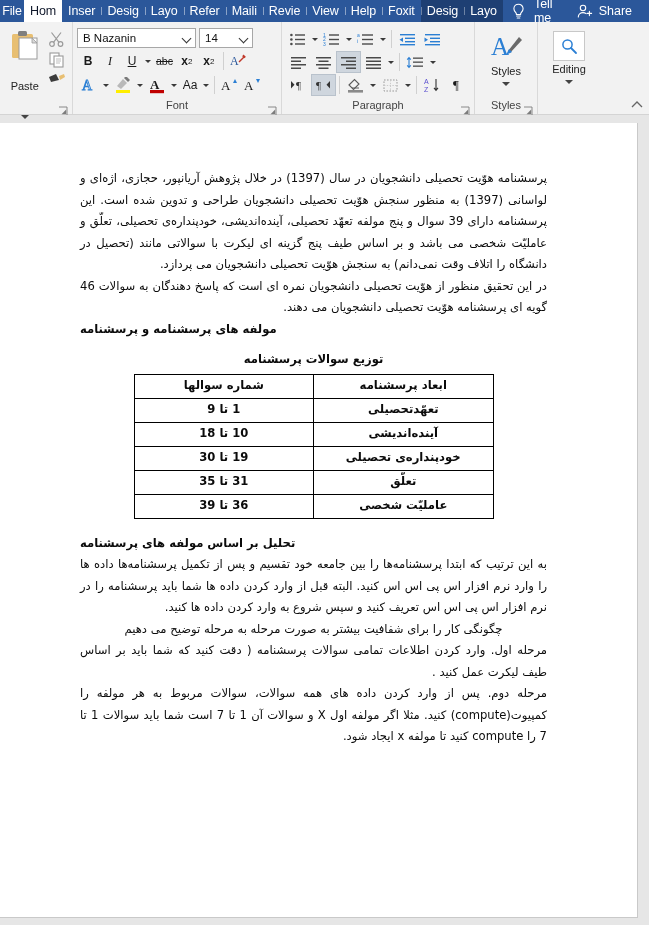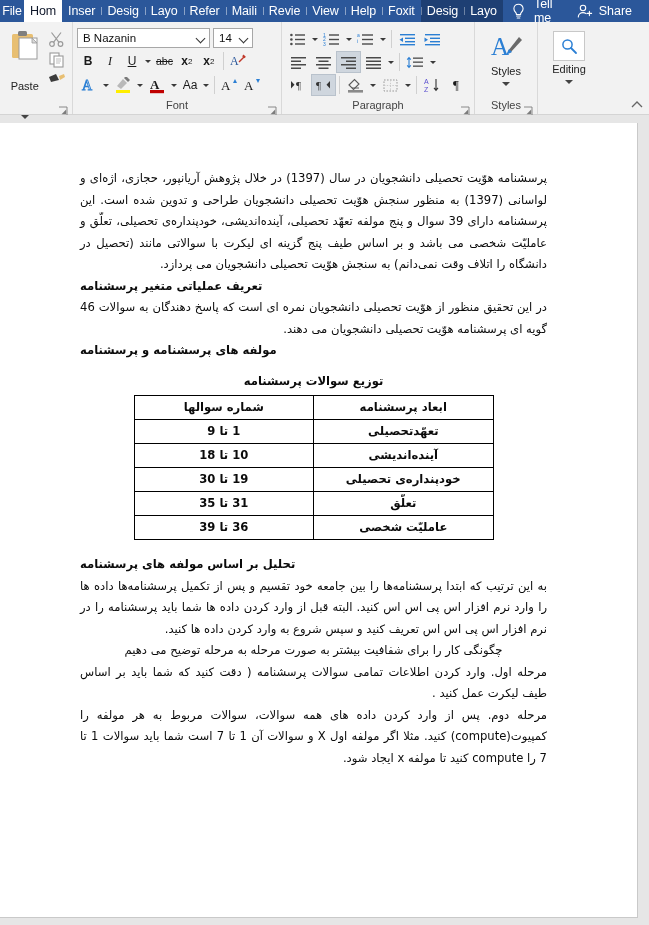--- a/index.html
+++ b/index.html
@@ -157,22 +157,22 @@
     border: 1px solid #a7a7a7;
     background: #fff;
     display: flex;
     align-items: center;
     padding: 0 2px 0 5px;
     font-size: 11.5px;
     color: #111;
     box-sizing: border-box;
   }
   .combo .val { flex: 1; white-space: nowrap; overflow: hidden; }
-  .combo-font { width: 133px; }
-  .combo-size { width: 40px; margin-left: 2px; }
+  .combo-font { width: 119px; }
+  .combo-size { width: 54px; margin-left: 2px; }
   .chev {
     width: 11px; height: 11px;
     display: inline-block;
     position: relative;
     margin-left: 2px;
   }
   .chev::after {
     content: "";
     position: absolute;
     left: 1px; top: 2px;
@@ -698,21 +698,20 @@
       </svg>
   </div>
 </div>
 
 <div class="docarea">
   <div class="page">
     <div class="content">
 
       <p class="p">پرسشنامه هوّیت تحصیلی دانشجویان در سال (1397) در خلال پژوهش آریانپور، حجازی، اژه‌ای و لواسانی (1397) به منظور سنجش هوّیت تحصیلی دانشجویان طراحی و تدوین شده است. این پرسشنامه دارای 39 سوال و پنج مولفه تعهّد تحصیلی، آینده‌اندیشی، خودپنداره‌ی تحصیلی، تعلّق و عاملیّت شخصی می باشد و بر اساس طیف پنج گزینه ای لیکرت با سوالاتی مانند (تحصیل در دانشگاه را اتلاف وقت نمی‌دانم) به سنجش هوّیت تحصیلی دانشجویان می پردازد.</p>
 
-      <p class="hd">تعریف عملیاتی متغیر پرسشنامه</p>
 
       <p class="p">در این تحقیق منظور از هوّیت تحصیلی دانشجویان نمره ای است که پاسخ دهندگان به سوالات 46 گویه ای پرسشنامه هوّیت تحصیلی دانشجویان می دهند.</p>
 
       <p class="hd">مولفه های پرسشنامه و پرسشنامه</p>
 
       <div class="tbl-caption">توزیع سوالات پرسشنامه</div>
 
       <table class="qtable">
         <thead>
           <tr>

